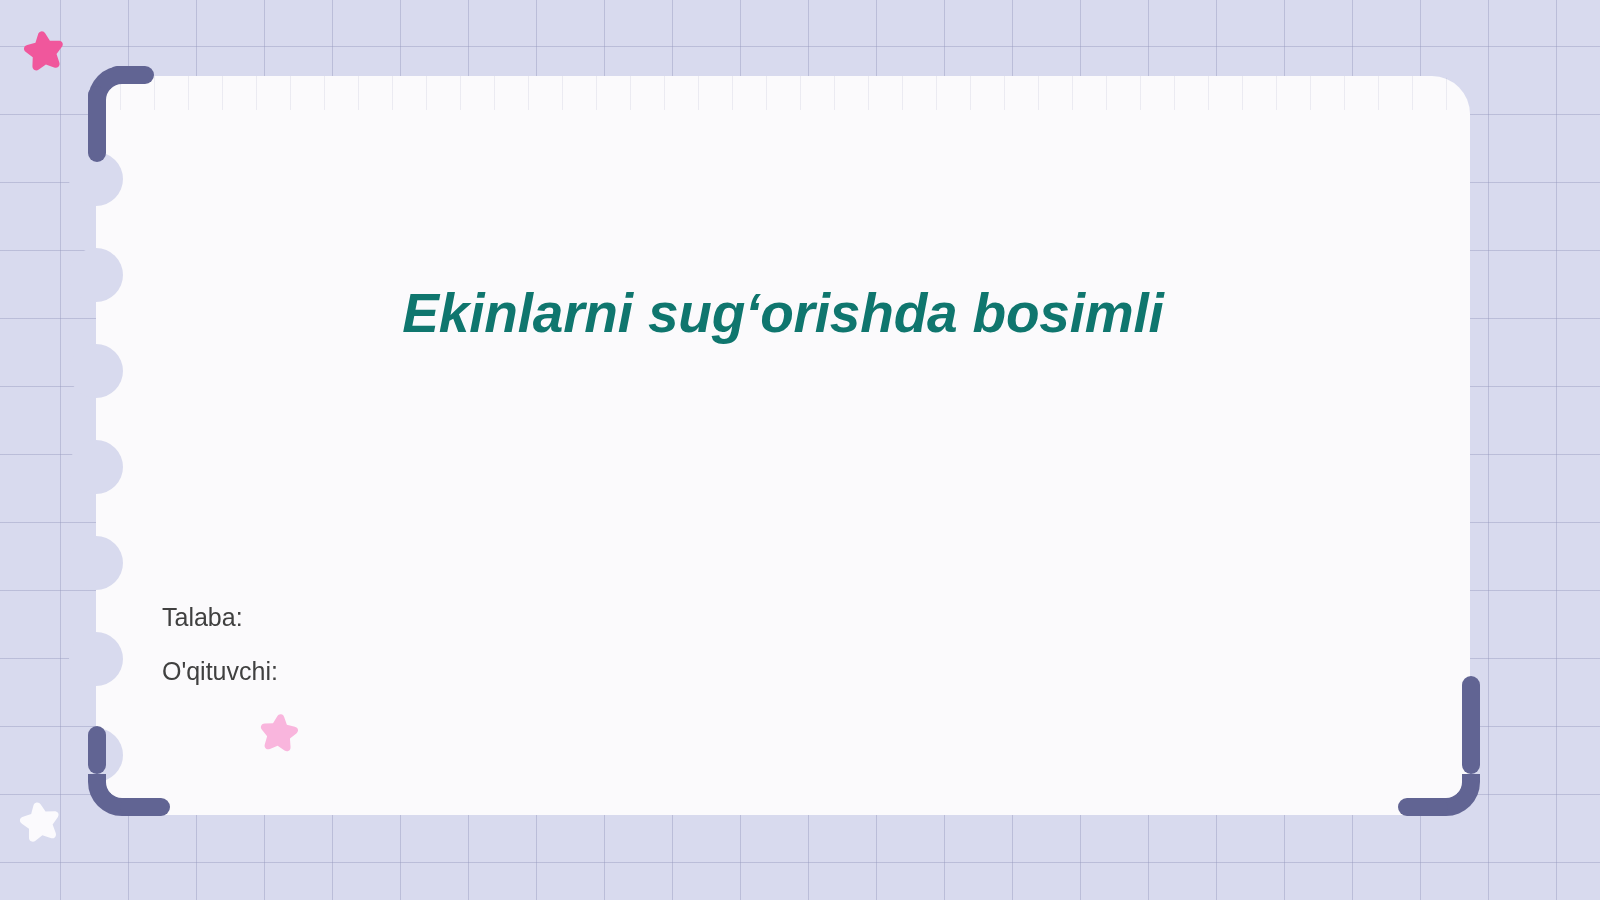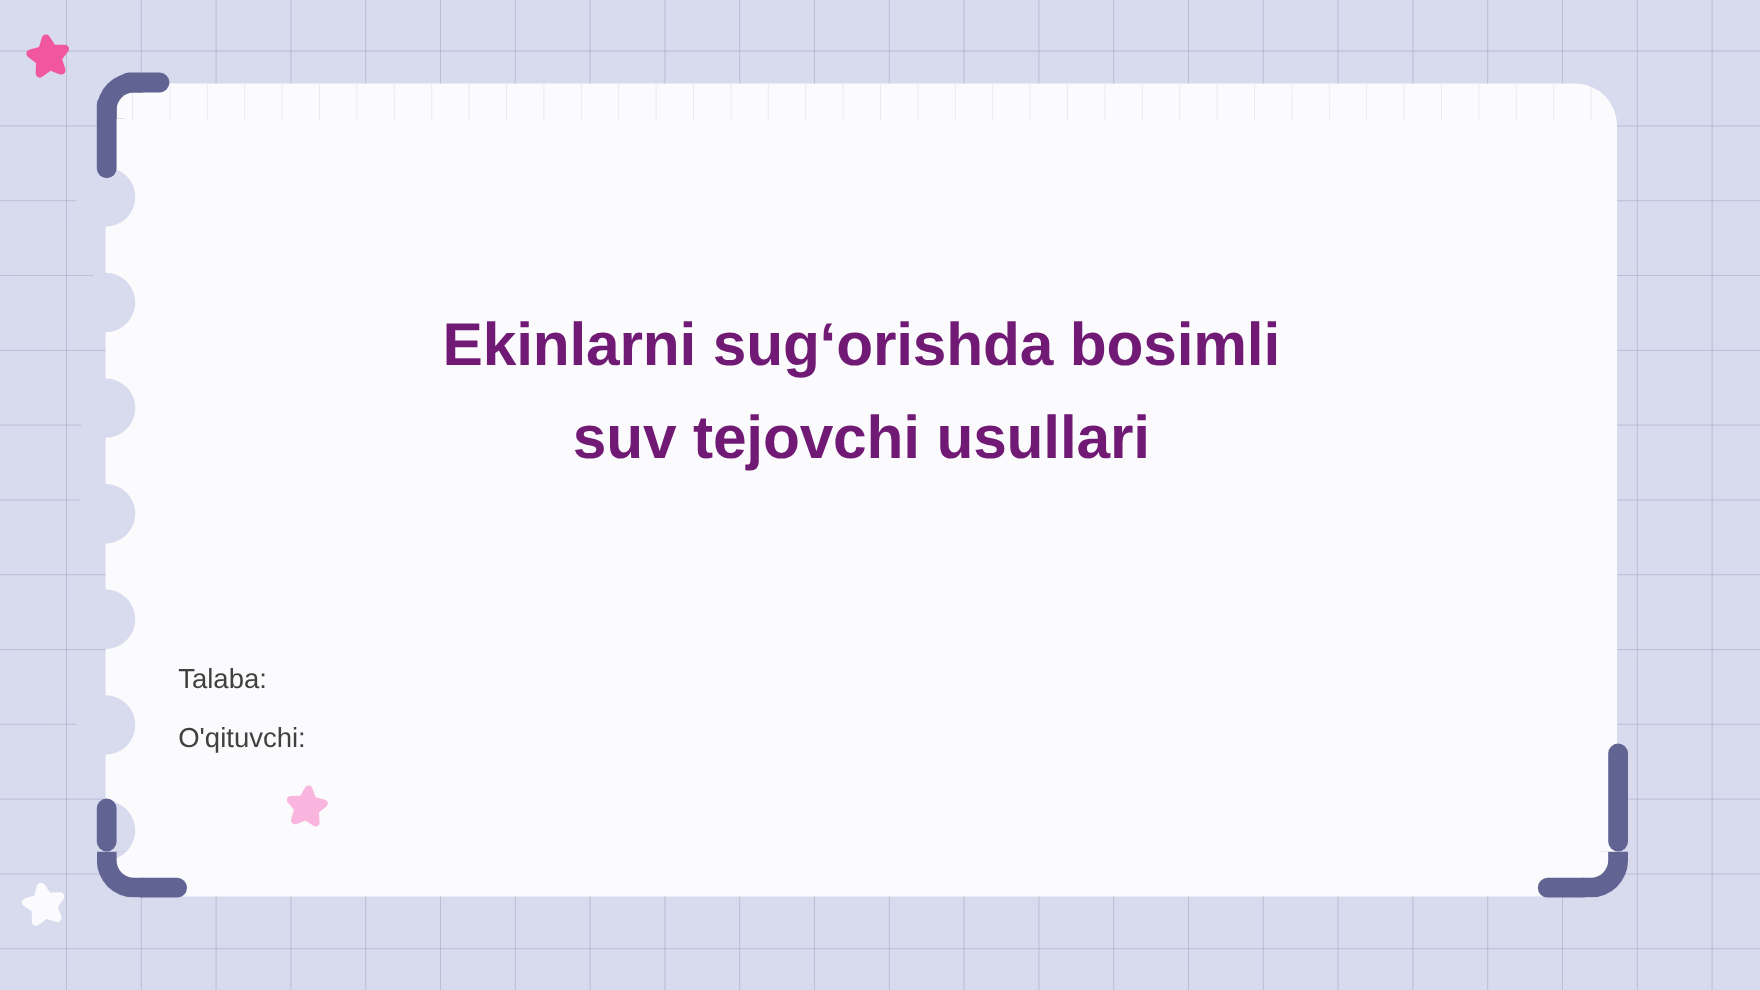--- a/index.html
+++ b/index.html
@@ -163,23 +163,22 @@
   <div id="scallops">
       <div class="scallop" style="top: 152px; width: 54px; height: 54px; background: rgb(216, 218, 238);"></div>
       <div class="scallop" style="top: 248px; width: 54px; height: 54px; background: rgb(216, 218, 238);"></div>
       <div class="scallop" style="top: 344px; width: 54px; height: 54px; background: rgb(216, 218, 238);"></div>
       <div class="scallop" style="top: 440px; width: 54px; height: 54px; background: rgb(216, 218, 238);"></div>
       <div class="scallop" style="top: 536px; width: 54px; height: 54px; background: rgb(216, 218, 238);"></div>
       <div class="scallop" style="top: 632px; width: 54px; height: 54px; background: rgb(216, 218, 238);"></div>
       <div class="scallop" style="top: 728px; width: 54px; height: 54px; background: rgb(216, 218, 238);"></div>
     </div>
 
-  <div id="title" style="color: #701a75;">
+  <div id="title" style="color: #0f766e; font-style: italic;">
     <div>Ekinlarni sug‘orishda bosimli</div>
-    <div>suv tejovchi usullari</div>
   </div>
 
   <div id="credits" style="color: #404040;">
     <div class="credit-line">Talaba:</div>
     <div class="credit-line">O'qituvchi:</div>
   </div>
 
   <div class="bracket" id="bracket-tl">
     <span class="elbow" style="border-top-color: rgb(97, 100, 147); border-left-color: rgb(97, 100, 147);"></span>
     <span class="arm-h" style="background: rgb(97, 100, 147);"></span>

